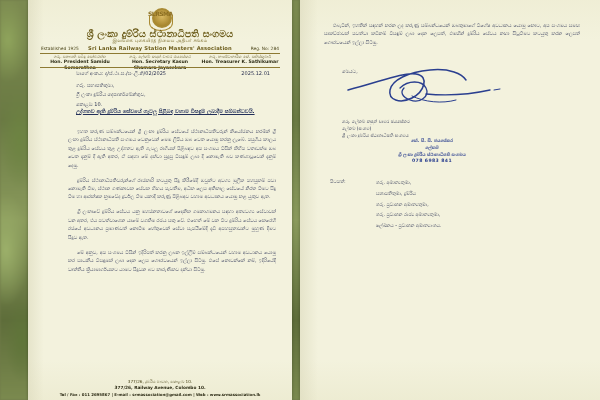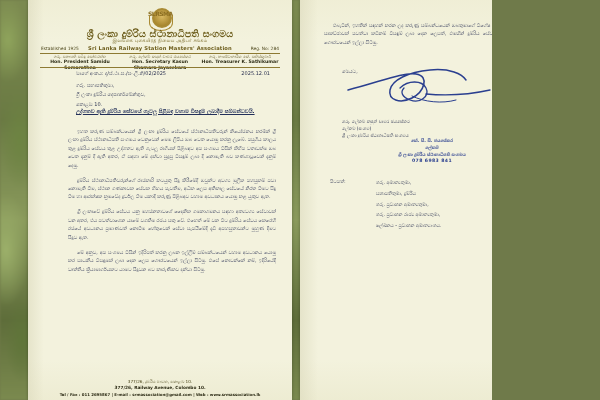--- a/index.html
+++ b/index.html
@@ -1,21 +1,21 @@
 <!DOCTYPE html>
 <html><head>
 <meta charset="utf-8">
 <style>
   html,body{margin:0;padding:0;}
   body{
     width:600px;height:400px;overflow:hidden;
     background:#6f7a4a;
     font-family:"DejaVu Sans","Liberation Sans",sans-serif;
   }
-  #stage{position:relative;width:492px;height:400px;overflow:hidden;}
+  #stage{position:relative;width:600px;height:400px;overflow:hidden;}
 
   
   .backdrop{
     position:absolute;left:0;top:0;width:600px;height:400px;
     background:
       radial-gradient(ellipse 30px 60px at 8px 40px, #8fa45c 0%, rgba(143,164,92,0) 70%),
       radial-gradient(ellipse 26px 70px at 20px 140px, #6d8442 0%, rgba(109,132,66,0) 72%),
       radial-gradient(ellipse 34px 80px at 6px 250px, #9cb06a 0%, rgba(156,176,106,0) 70%),
       radial-gradient(ellipse 24px 60px at 22px 340px, #5f7539 0%, rgba(95,117,57,0) 72%),
       linear-gradient(180deg,#7c8a50 0%,#6a7a43 30%,#8a9a5c 55%,#5e6d3a 80%,#7b8a4f 100%);

